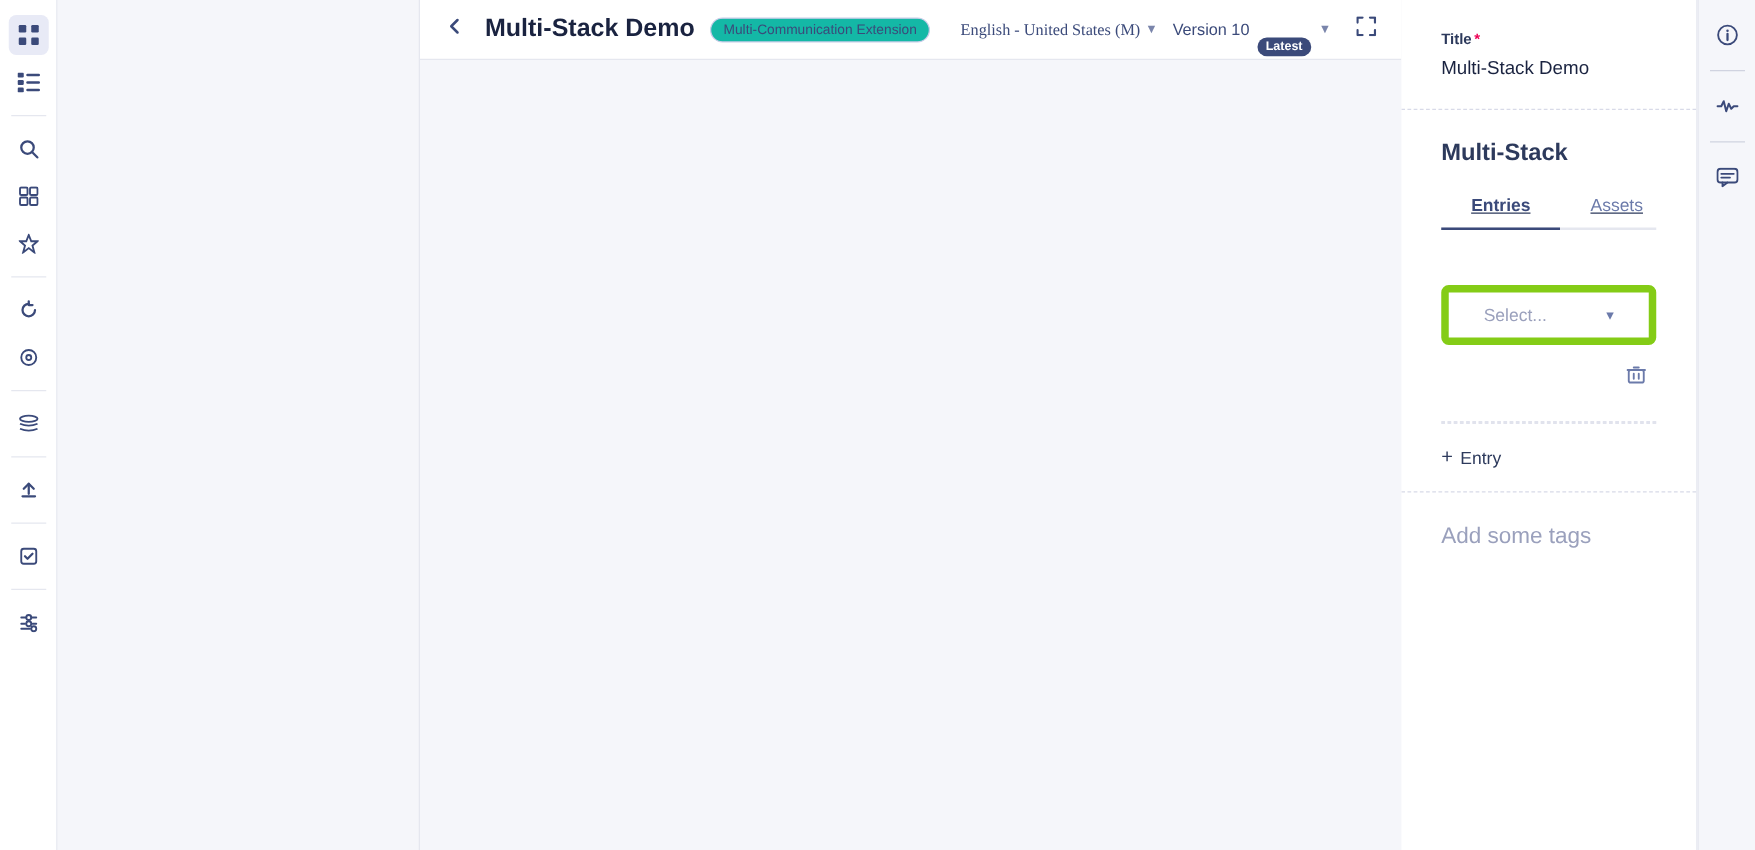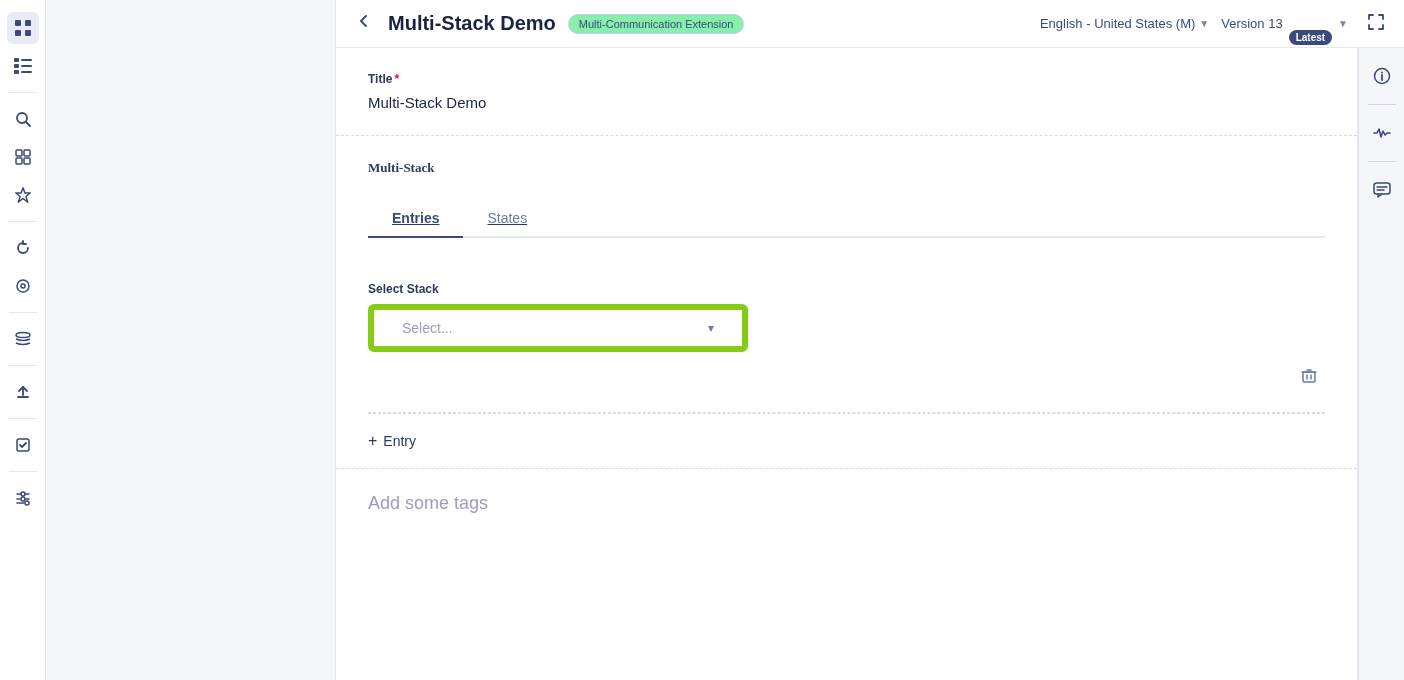--- a/index.html
+++ b/index.html
@@ -10,29 +10,29 @@
     
     .icon-rail { width: 46px; background: #fff; border-right: 1px solid #e5e7ef; display: flex; flex-direction: column; align-items: center; padding: 12px 0; gap: 6px; z-index: 10; }
     .icon-rail .icon-btn { width: 32px; height: 32px; display: flex; align-items: center; justify-content: center; border-radius: 6px; cursor: pointer; color: #3b4a7a; font-size: 16px; }
     .icon-rail .icon-btn.active { background: #e8eaf6; color: #3b4a7a; }
     .icon-rail .divider { width: 28px; height: 1px; background: #e5e7ef; margin: 4px 0; }
 
     
     .sidebar { width: 290px; background: #f5f6fa; border-right: 1px solid #e5e7ef; }
 
     
-    .main-content { flex: 1; display: flex; flex-direction: column; overflow: hidden; }
+    .main-content { flex: 1; display: flex; flex-direction: row; overflow: hidden; }
 
     
     .header { height: 48px; background: #fff; border-bottom: 1px solid #e5e7ef; display: flex; align-items: center; padding: 0 20px; gap: 12px; flex-shrink: 0; }
     .header-back { cursor: pointer; color: #3b4a7a; font-size: 18px; margin-right: 4px; }
     .header-title { font-size: 20px; font-weight: 700; color: #1a2340; }
-    .header-badge { background: #86efac; color: #3b4a7a; font-size: 11px; padding: 3px 10px; border-radius: 12px; border: 1px solid #c8cce8; white-space: nowrap; }
+    .header-badge { background: #14b8a6; color: #3b4a7a; font-size: 11px; padding: 3px 10px; border-radius: 12px; border: 1px solid #c8cce8; white-space: nowrap; }
     .header-spacer { flex: 1; }
-    .header-lang { display: flex; align-items: center; gap: 4px; color: #3b4a7a; font-size: 13px; cursor: pointer; }
+    .header-lang { display: flex; align-items: center; gap: 4px; color: #3b4a7a; font-size: 13px; cursor: pointer; font-family: Liberation Serif, serif; }
     .header-lang .chevron { font-size: 10px; color: #7a85ab; }
     .header-version { display: flex; align-items: center; gap: 6px; color: #3b4a7a; font-size: 13px; font-weight: 500; }
     .version-badge { background: #3b4a7a; color: #fff; font-size: 10px; padding: 2px 7px; border-radius: 10px; font-weight: 600; margin-top: 28px; }
     .header-version .chevron { font-size: 10px; color: #7a85ab; cursor: pointer; }
     .header-expand { cursor: pointer; color: #3b4a7a; font-size: 16px; margin-left: 8px; }
 
     
     .content-body { flex: 1; display: flex; overflow: hidden; }
     .form-area { flex: 1; overflow-y: auto; padding: 0; background: #fff; border-right: 1px solid #e5e7ef; }
     .right-panel { width: 46px; background: #f5f6fa; border-left: 1px solid #e5e7ef; display: flex; flex-direction: column; align-items: center; padding: 12px 0; gap: 10px; }
@@ -40,21 +40,21 @@
     .right-panel .divider { width: 28px; height: 1px; background: #d0d3e0; margin: 2px 0; }
 
     
     .form-section { padding: 24px 32px; border-bottom: 1px dashed #d8dae8; }
     .form-label { font-size: 12px; font-weight: 600; color: #2d3a5c; margin-bottom: 8px; }
     .form-label .required { color: #e05; font-size: 12px; margin-left: 2px; }
     .form-value { font-size: 15px; color: #1a2340; font-weight: 400; }
 
     
     .multistack-section { padding: 24px 32px 0; }
-    .multistack-label { font-size: 13px; font-weight: 600; color: #2d3a5c; margin-bottom: 24px; font-family: Liberation Serif, serif; }
+    .multistack-label { font-size: 19px; font-weight: 600; color: #2d3a5c; margin-bottom: 12px; }
 
     
     .tabs { display: flex; border-bottom: 2px solid #e5e7ef; margin-bottom: 0; text-decoration: underline; }
     .tab { padding: 10px 24px; font-size: 14px; font-weight: 500; color: #6b7aaa; cursor: pointer; border-bottom: 2px solid transparent; margin-bottom: -2px; }
     .tab.active { color: #3b4a7a; border-bottom: 2px solid #3b4a7a; font-weight: 600; }
 
     
     .tab-content { padding: 24px 0 0 0; }
 
     
@@ -183,21 +183,21 @@
         </svg>
       </div>
       <div class="header-title">Multi-Stack Demo</div>
       <div class="header-badge">Multi-Communication Extension</div>
       <div class="header-spacer"></div>
       <div class="header-lang">
         <span>English - United States (M)</span>
         <span class="chevron">▼</span>
       </div>
       <div class="header-version">
-        <span>Version 13</span>
+        <span>Version 10</span>
         <span class="version-badge">Latest</span>
         <span class="chevron">▼</span>
       </div>
       <div class="header-expand">
         <svg width="16" height="16" viewBox="0 0 16 16" fill="none">
           <polyline points="1,5 1,1 5,1" stroke="#3b4a7a" stroke-width="1.8" stroke-linecap="round" stroke-linejoin="round" fill="none"></polyline>
           <polyline points="11,1 15,1 15,5" stroke="#3b4a7a" stroke-width="1.8" stroke-linecap="round" stroke-linejoin="round" fill="none"></polyline>
           <polyline points="1,11 1,15 5,15" stroke="#3b4a7a" stroke-width="1.8" stroke-linecap="round" stroke-linejoin="round" fill="none"></polyline>
           <polyline points="11,15 15,15 15,11" stroke="#3b4a7a" stroke-width="1.8" stroke-linecap="round" stroke-linejoin="round" fill="none"></polyline>
         </svg>
@@ -216,29 +216,28 @@
         </div>
 
         <div class="multistack-section">
           <div class="multistack-label">Multi-Stack</div>
 
           <div class="tabs">
             <div class="tab active">
               <span>Entries</span>
             </div>
             <div class="tab">
-              <span>States</span>
+              <span>Assets</span>
             </div>
           </div>
 
           <div class="tab-content">
             <div style="padding: 0 0 0 0;">
 
               <div class="stack-item" style="position: relative; border-bottom: 1px dashed #d8dae8; padding-bottom: 20px;">
-                <div class="select-stack-label">Select Stack</div>
                 <div class="select-dropdown">
                   <span class="select-placeholder">Select...</span>
                   <span class="select-chevron">▾</span>
                 </div>
                 <div style="display:flex; justify-content: flex-end; margin-top: 12px;">
                   <div style="cursor:pointer; color:#6b7aaa; font-size:16px; padding:4px 8px;">
                     <svg width="16" height="16" viewBox="0 0 16 16" fill="none">
                       <rect x="2" y="4" width="12" height="10" rx="1.5" stroke="#6b7aaa" stroke-width="1.5"></rect>
                       <line x1="1" y1="4" x2="15" y2="4" stroke="#6b7aaa" stroke-width="1.5" stroke-linecap="round"></line>
                       <line x1="6" y1="2" x2="10" y2="2" stroke="#6b7aaa" stroke-width="1.5" stroke-linecap="round"></line>

